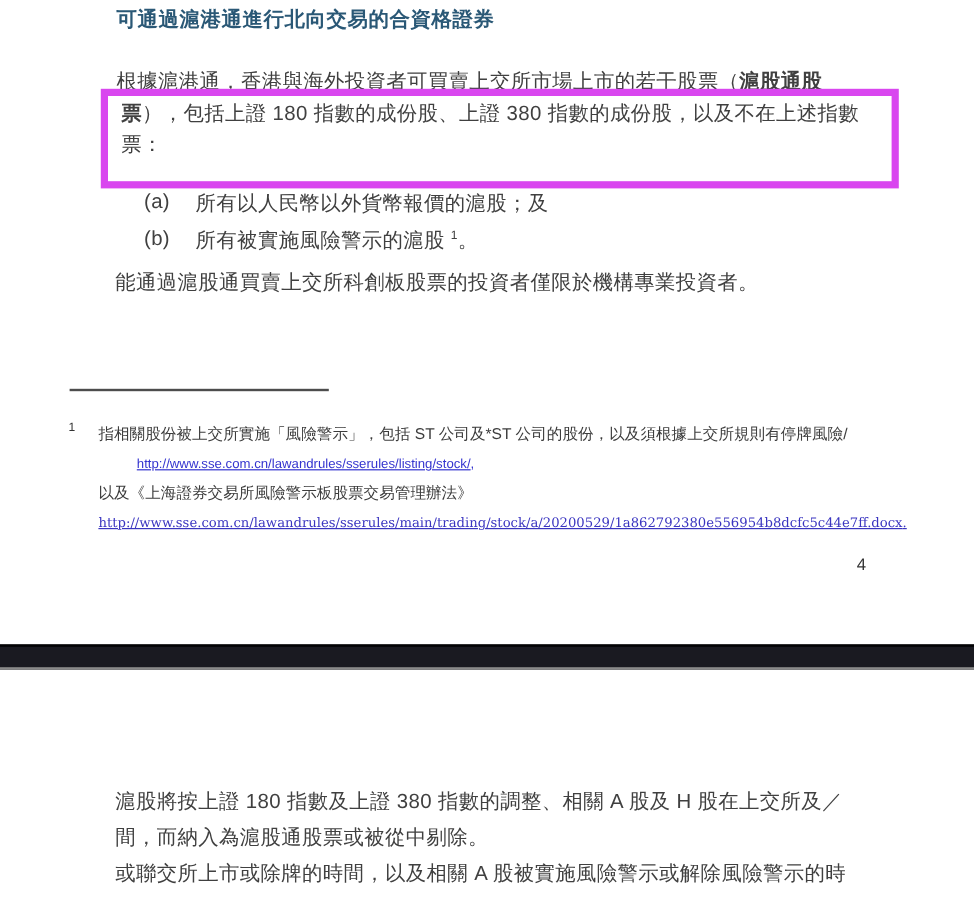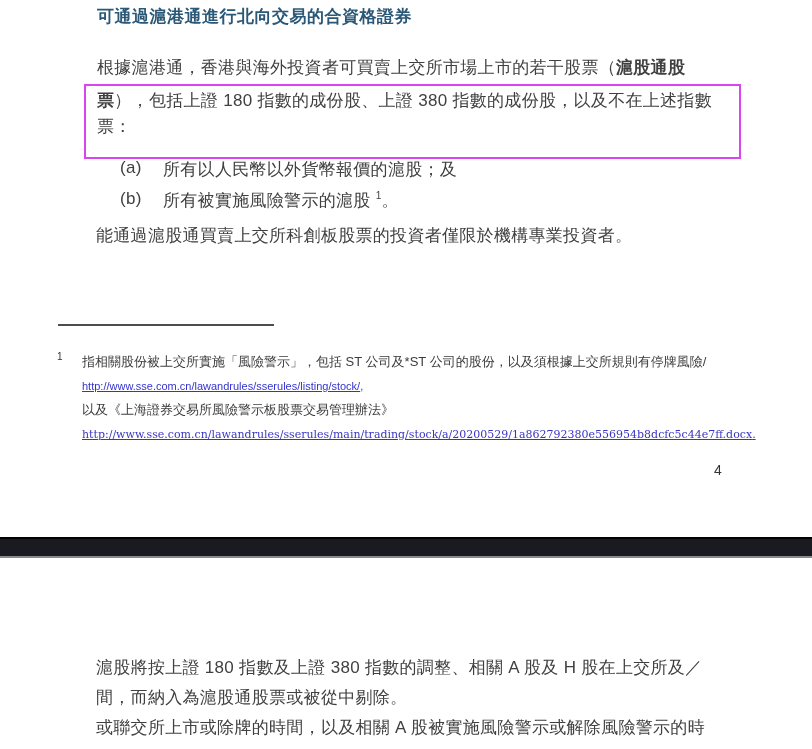--- a/index.html
+++ b/index.html
@@ -8,37 +8,37 @@
     font-family:"Liberation Sans",sans-serif;color:#3b3b3b;
   }
   .abs{position:absolute;}
   .doc-title{
     left:97px;top:5px;font-size:17px;font-weight:bold;color:#2a5876;letter-spacing:0.5px;
   }
   .body-text{font-size:17px;color:#404040;letter-spacing:0.3px;white-space:nowrap;}
   .intro-line1{left:97px;top:38px;margin-top:18px;}
   .bold{font-weight:bold;}
   .highlight-box{
-    left:84px;top:84px;width:653px;height:71px;
-    border:2px solid #d946ef;background:transparent;
+    left:84px;top:74px;width:653px;height:71px;
+    border:6px solid #d946ef;background:transparent;
   }
   .boxed-text{position:absolute;left:11px;top:2px;line-height:26px;}
   .boxed-text div{white-space:nowrap;}
   .list-row{white-space:nowrap;}
   .list-label{position:absolute;left:120px;}
   .list-text{position:absolute;left:163px;}
   .row-a{top:158px;}
   .row-b{top:189px;}
   sup.fn-ref{font-size:10px;vertical-align:super;line-height:0;}
   .para-star{left:96px;top:224px;}
   .fn-divider{left:58px;top:324px;width:216px;height:2px;background:#4d4d4d;}
   .fn-marker{left:57px;top:351px;font-size:10px;color:#333;}
   .footnote{left:82px;top:350px;font-size:13px;color:#3c3c3c;line-height:24px;}
   .footnote div{white-space:nowrap;}
-  .fn-link{color:#3434cf;text-decoration:underline;font-size:11px;cursor:pointer;}
+  .fn-link{color:#3434cf;text-decoration:underline;font-size:11px;cursor:pointer;margin-left:32px;}
   .fn-link2{
     color:#3a35c0;text-decoration:underline;font-size:11px;
     font-family:"DejaVu Serif",serif;cursor:pointer;
   }
   .fn-plain{color:#3434cf;font-size:11px;}
   .page-number{left:714px;top:462px;font-size:14px;color:#333;}
   .black-bar{
     left:0;top:537px;width:812px;height:17px;background:#1a1a21;
     border-top:2px solid #020204;border-bottom:2px solid #8a8a8a;
   }

